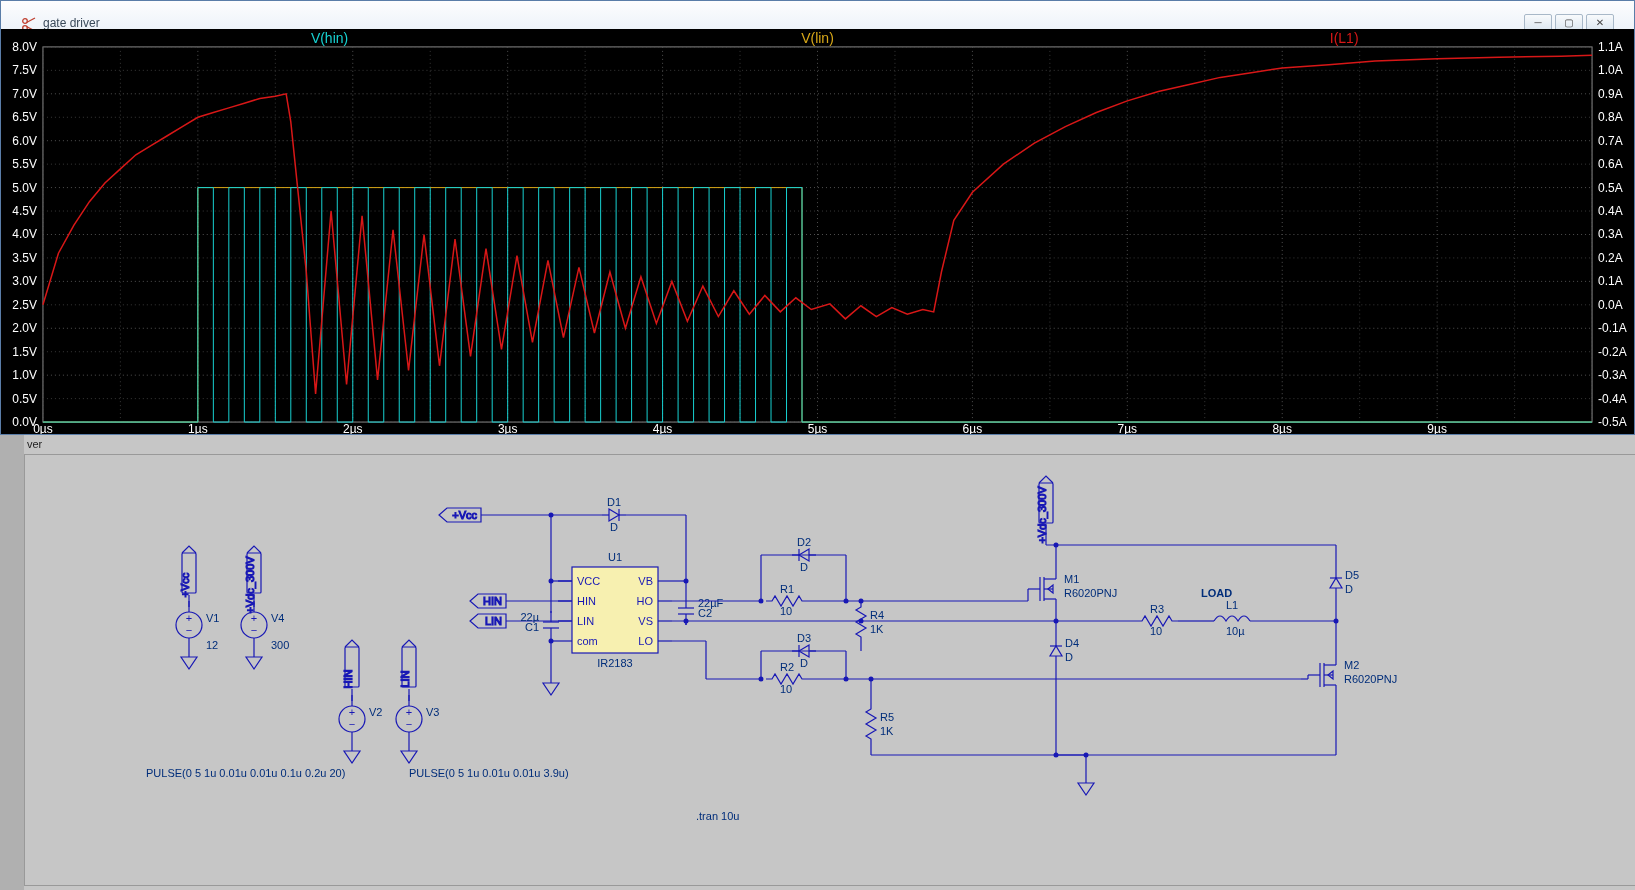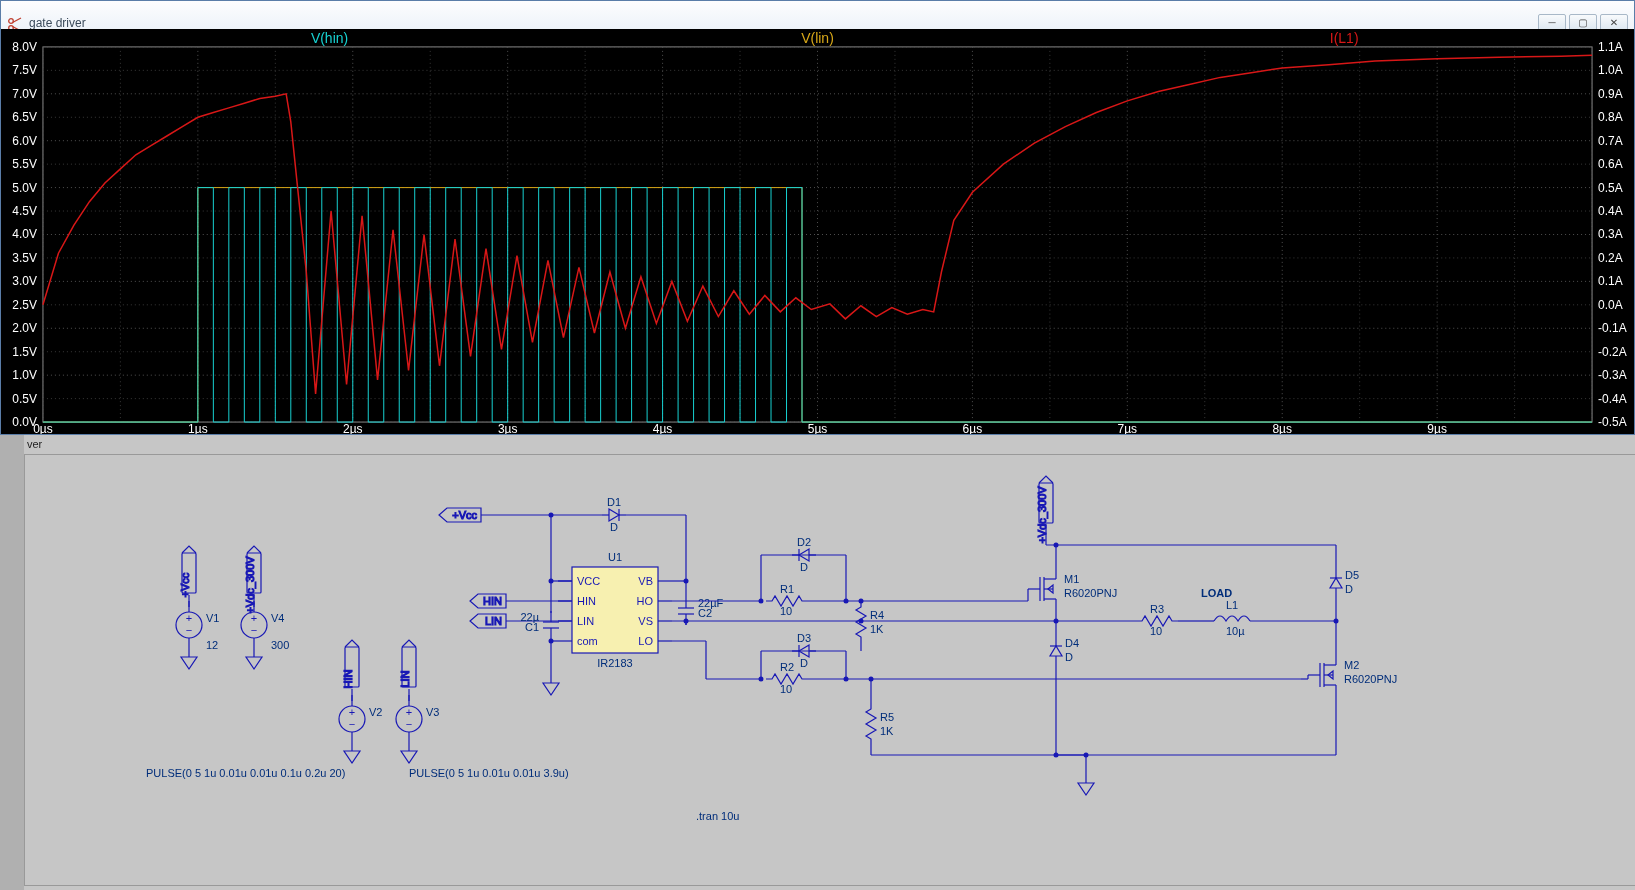--- a/index.html
+++ b/index.html
@@ -1,18 +1,18 @@
 <!DOCTYPE html>
 <html><head>
 <meta charset="utf-8">
 <style>
   * { box-sizing: border-box; margin: 0; padding: 0; }
   body { font-family: "Segoe UI", Tahoma, sans-serif; font-size: 11px; background: #b0b0b0; width: 1635px; height: 890px; overflow: hidden; color: #000; }
   .window-frame { background: #e8f0f8; border: 1px solid #5a7da8; }
-  .titlebar { height: 44px; background: linear-gradient(#fdfdfe,#e6eef7); display: flex; align-items: center; padding: 0 6px; border-bottom: 1px solid #b8c8dc; }
+  .titlebar { height: 44px; background: linear-gradient(#fdfdfe,#e6eef7); display: flex; align-items: center; padding: 0 20px; border-bottom: 1px solid #b8c8dc; }
   .titlebar .icon { width: 16px; height: 16px; margin-right: 6px; }
   .titlebar .title { flex: 1; color: #3a4a5a; font-size: 12px; }
   .win-btns { display: flex; gap: 3px; }
   .win-btn { width: 28px; height: 18px; background: linear-gradient(#f8fafc,#dbe6f0); border: 1px solid #a8b8c8; border-radius: 2px; display:flex;align-items:center;justify-content:center; font-size:10px; color:#444;}
   
   
   .plot-pane { width: 1635px; height: 435px; position: relative; }
   .plot-body { position:absolute; left:0; top:28px; right:0; bottom:0; background:#000; }
   .plot-svg { width:100%; height:100%; display:block; }
   .axis-label { font-family: Arial, sans-serif; font-size: 12px; fill:#fff; }

